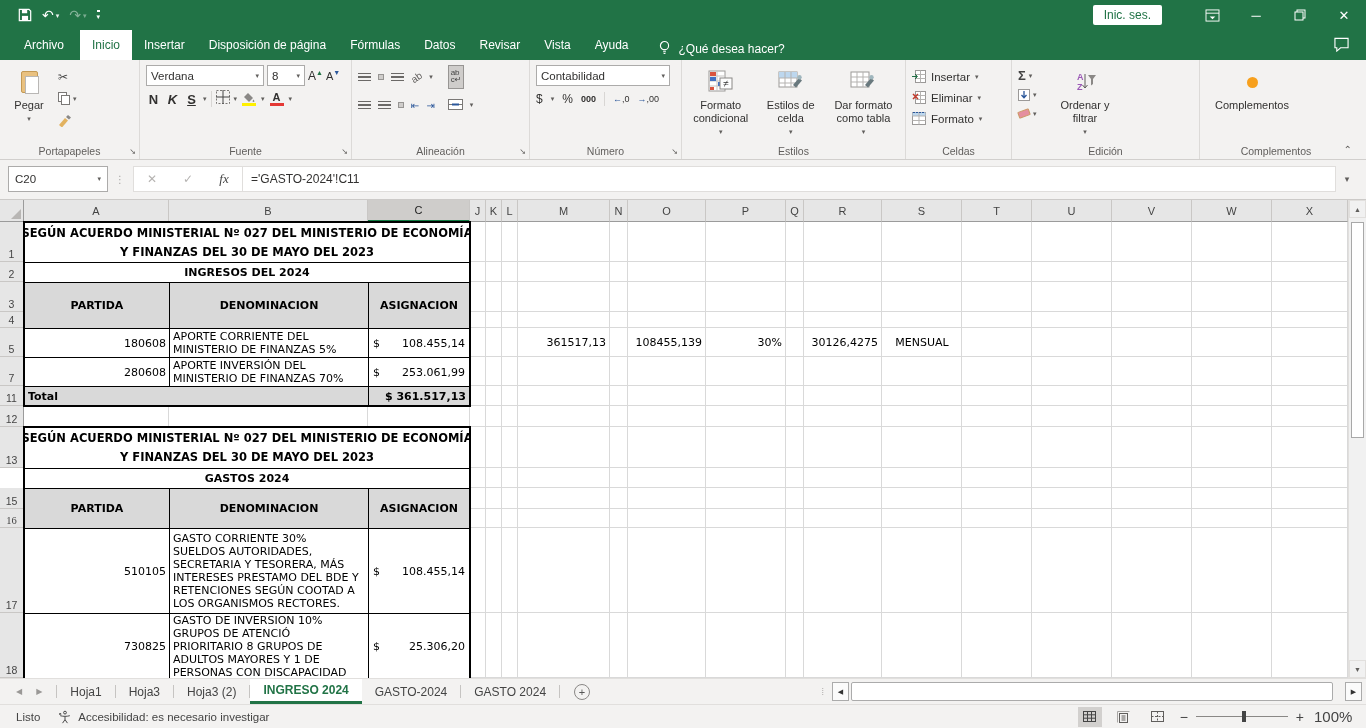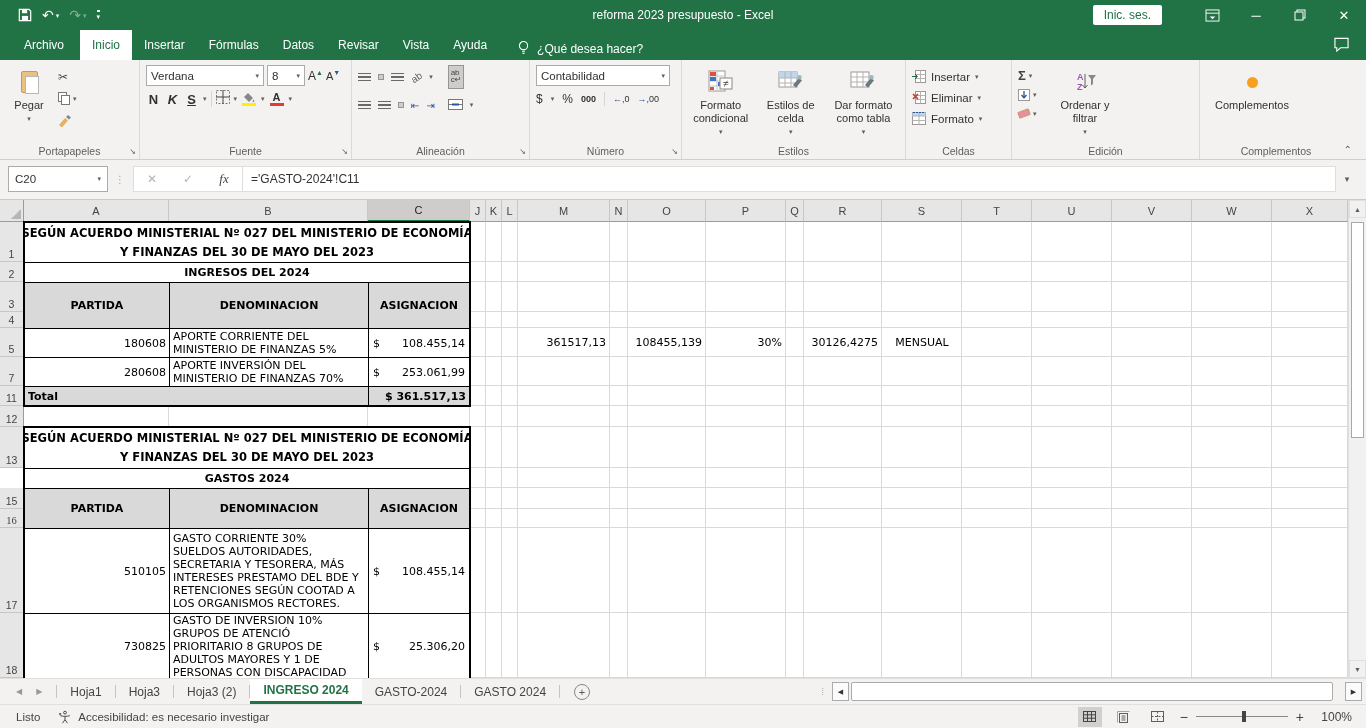--- a/index.html
+++ b/index.html
@@ -105,21 +105,21 @@
   .statusbar { position:absolute; top:704px; left:0; width:1366px; height:24px; background:#F3F2F1; border-top:1px solid #E1DFDD; display:flex; align-items:center; font-size:11.5px; color:#444; }
   .status-left { display:flex; align-items:center; gap:18px; padding-left:16px; }
   .acc { display:flex; align-items:center; gap:6px; }
   .status-right { margin-left:auto; display:flex; align-items:center; gap:10px; padding-right:14px; }
   .viewbtn { width:24px; height:20px; display:flex; align-items:center; justify-content:center; }
   .viewbtn.pressed2 { background:#D2D0CE; }
   .zoomline { display:flex; align-items:center; gap:8px; }
   .ztrack { width:92px; height:1px; background:#8A8886; position:relative; }
   .zthumb { position:absolute; left:46px; top:-5px; width:4px; height:11px; background:#444; }
   .zsign { font-size:14px; color:#444; }
-  .zpct { width:38px; text-align:right; font-size:12px; }
+  .zpct { width:38px; text-align:left; font-size:15px; }
 </style>
 </head>
 <body>
 
 <div id="app">
 
   <div class="titlebar">
     <div class="qat">
       <span class="iconbtn">
         <svg width="14" height="14" viewBox="0 0 16 16">
@@ -127,21 +127,20 @@
             <rect x="4.5" y="9" width="7" height="5.5" fill="#fff"></rect>
             <rect x="4.5" y="1.5" width="6" height="4.5" fill="#fff"></rect>
           </svg>
       </span>
       <span class="iconbtn">↶<span class="tinycaret">▾</span></span>
       <span class="iconbtn dim">↷<span class="tinycaret">▾</span></span>
       <span class="iconbtn">
           <span class="qat-custom">▾</span>
         </span>
     </div>
-    <div class="title-text">reforma 2023 presupuesto  -  Excel</div>
     <div class="titlebar-right">
       <span class="signin">Inic. ses.</span>
       <span class="winbtn">
         <svg width="15" height="13" viewBox="0 0 16 14">
             <rect x="1" y="1" width="14" height="12" fill="none" stroke="#fff"></rect>
             <path d="M1 4.5h14" stroke="#fff"></path>
             <path d="M8 11l-3-3h6z" fill="#fff"></path>
           </svg>
       </span>
       <span class="winbtn">─</span>
@@ -152,20 +151,21 @@
           </svg>
       </span>
       <span class="winbtn">✕</span>
     </div>
   </div>
 
   <div class="menubar">
     <span class="menu-tab first">Archivo</span>
     <span class="menu-tab active">Inicio</span>
     <span class="menu-tab">Insertar</span>
+    <span class="menu-tab">Disposición de página</span>
     <span class="menu-tab">Fórmulas</span>
     <span class="menu-tab">Datos</span>
     <span class="menu-tab">Revisar</span>
     <span class="menu-tab">Vista</span>
     <span class="menu-tab">Ayuda</span>
     <span class="tell-me">
       <span>
         <svg width="13" height="15" viewBox="0 0 14 16">
             <circle cx="7" cy="6" r="4.4" fill="none" stroke="#fff" stroke-width="1.2"></circle>
             <path d="M5.5 10.5h3M5.5 12.5h3M6 14.5h2" stroke="#fff" stroke-width="1.1"></path>

